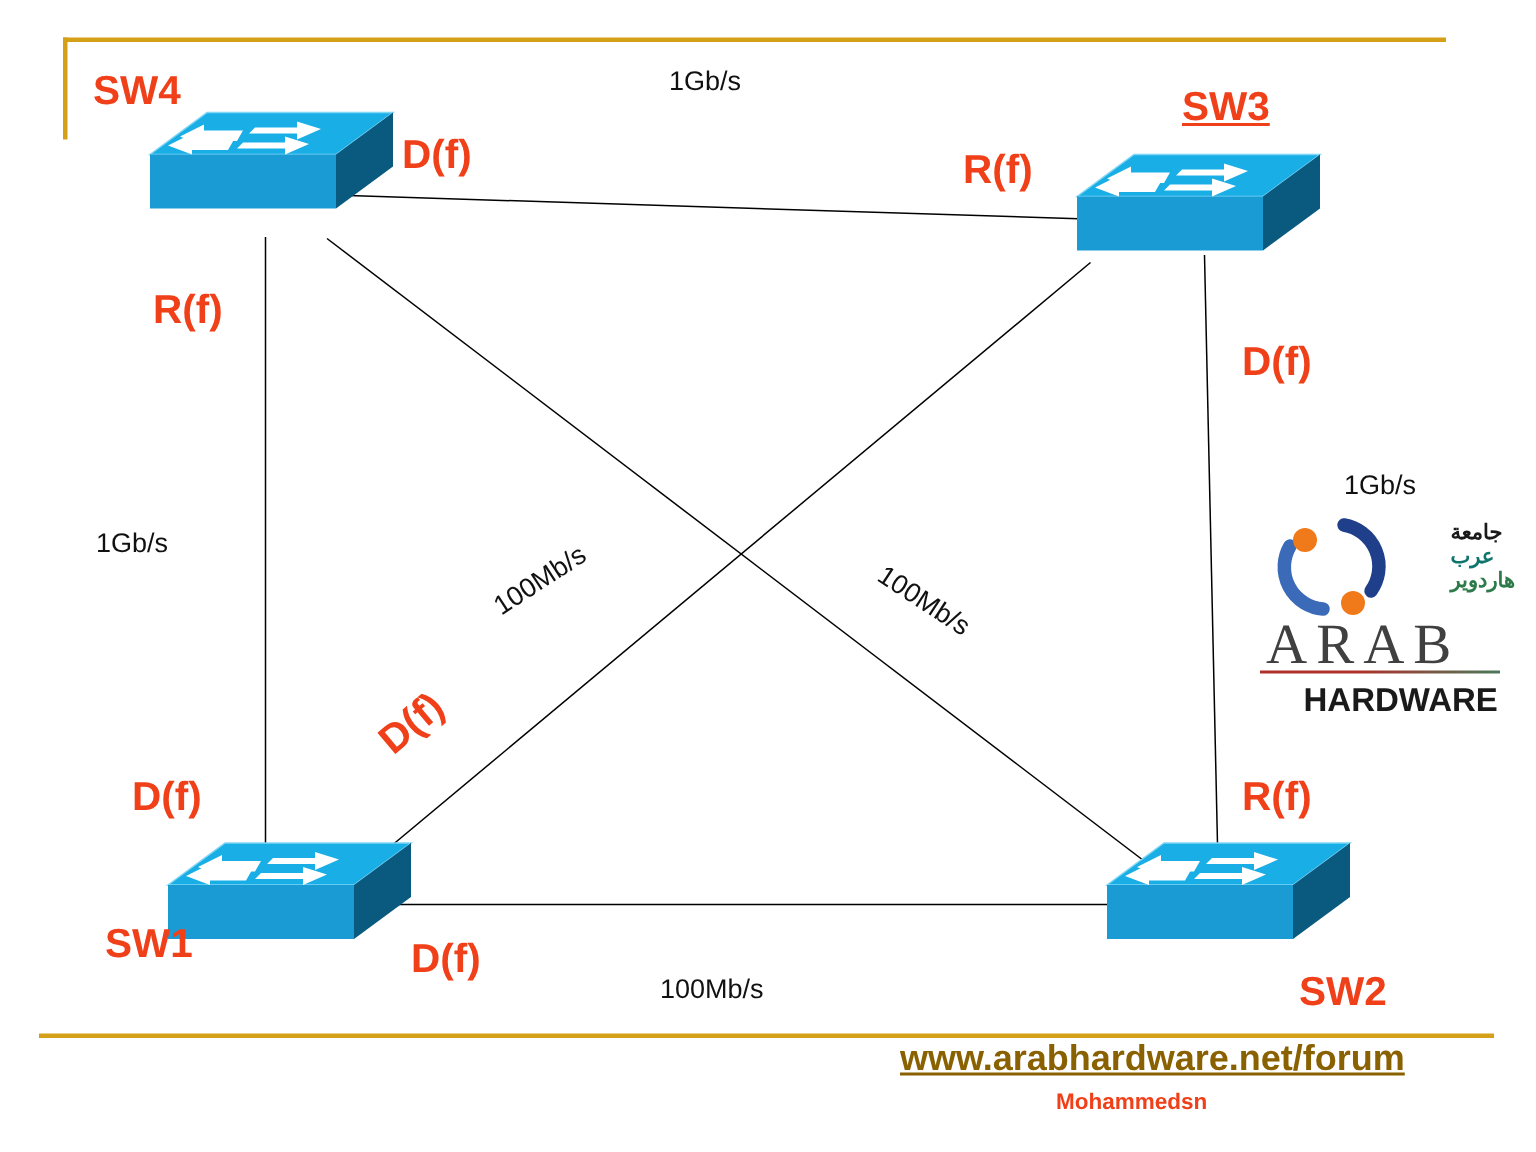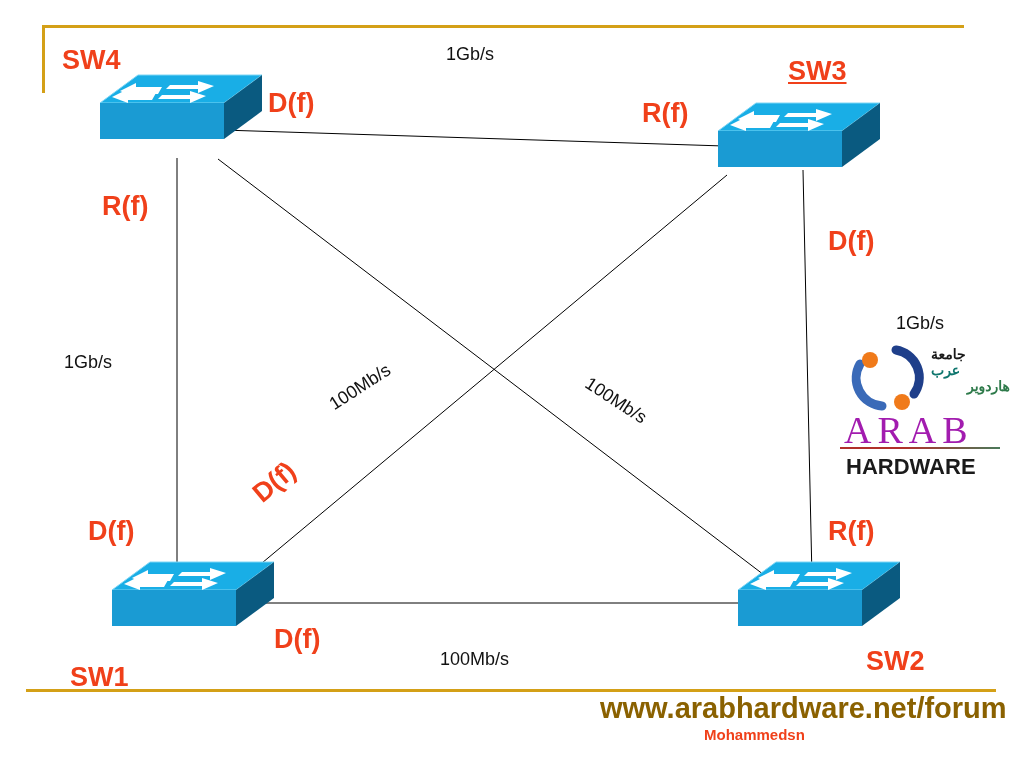--- a/index.html
+++ b/index.html
@@ -4,28 +4,28 @@
 <style>
   html, body { margin:0; padding:0; background:#ffffff; }
   body { width:1024px; height:768px; position:relative; overflow:hidden;
          font-family:"Liberation Sans", sans-serif; }
   .frame-top { position:absolute; left:42px; top:25px; width:922px; height:3px; background:#d4a017; }
   .frame-left { position:absolute; left:42px; top:25px; width:3px; height:68px; background:#d4a017; }
   .frame-bottom { position:absolute; left:26px; top:689px; width:970px; height:3px; background:#d4a017; }
   svg#net { position:absolute; left:0; top:0; }
   .lbl { position:absolute; font-weight:bold; color:#f0401a; font-size:27px; white-space:nowrap; line-height:1; }
   .spd { position:absolute; color:#111; font-size:18px; white-space:nowrap; line-height:1; }
-  .footer-link { position:absolute; left:600px; top:692px; font-size:29px; font-weight:bold;
-                 color:#8a6100; white-space:nowrap; }
+  .footer-link { position:absolute; left:600px; top:692px; font-size:24px; font-weight:bold;
+                 color:#8a6100; text-decoration:underline; white-space:nowrap; }
   .footer-author { position:absolute; left:704px; top:726px; font-size:15px; font-weight:bold; color:#f0401a; white-space:nowrap; }
   .logo { position:absolute; left:838px; top:340px; width:180px; height:150px; }
   .logo-ar { position:absolute; right:8px; top:6px; text-align:left; font-size:14px; font-weight:bold; line-height:1.15; }
-  .logo-arab { position:absolute; left:6px; top:68px; font-family:"Liberation Serif", serif; font-size:38px; color:#a21caf; letter-spacing:6px; }
+  .logo-arab { position:absolute; left:6px; top:68px; font-family:"Liberation Serif", serif; font-size:38px; color:#404040; letter-spacing:6px; }
   .logo-rule { position:absolute; left:2px; top:107px; width:160px; height:2px; background:linear-gradient(90deg,#b0302a,#b0302a 40%, #4a7a5a); }
-  .logo-hw { position:absolute; left:8px; top:114px; font-size:22px; font-weight:bold; color:#1a1a1a; letter-spacing:0px; }
+  .logo-hw { position:absolute; left:31px; top:114px; font-size:22px; font-weight:bold; color:#1a1a1a; letter-spacing:0px; }
 </style>
 </head>
 <body>
 
 <div class="frame-top"></div>
 <div class="frame-left"></div>
 <div class="frame-bottom"></div>
 
 <svg id="net" width="1024" height="768">
   <defs>
@@ -60,21 +60,21 @@
   <g transform="translate(112,562)">
       <use href="#switch-shape"></use>
     </g>
   <g transform="translate(738,562)">
       <use href="#switch-shape"></use>
     </g>
 </svg>
 
 <div class="lbl" style="left:62px; top:47px;">SW4</div>
 <div class="lbl" style="left:788px; top:58px;text-decoration:underline;">SW3</div>
-<div class="lbl" style="left:70px; top:664px;">SW1</div>
+<div class="lbl" style="left:70px; top:616px;">SW1</div>
 <div class="lbl" style="left:866px; top:648px;">SW2</div>
 
 <div class="lbl" style="left:268px; top:90px;">D(f)</div>
 <div class="lbl" style="left:102px; top:193px;">R(f)</div>
 <div class="lbl" style="left:642px; top:100px;">R(f)</div>
 <div class="lbl" style="left:828px; top:228px;">D(f)</div>
 <div class="lbl" style="left:88px; top:518px;">D(f)</div>
 <div class="lbl" style="left:248px; top:487px; transform:rotate(-40deg); transform-origin:left top;">D(f)</div>
 <div class="lbl" style="left:274px; top:626px;">D(f)</div>
 <div class="lbl" style="left:828px; top:518px;">R(f)</div>
@@ -89,21 +89,21 @@
 <div class="logo">
   <svg width="90" height="70" style="position:absolute; left:6px; top:2px;">
     <path d="M52,8 A28,28 0 0 1 70,52" fill="none" stroke="#1f3f8a" stroke-width="9" stroke-linecap="round"></path>
     <path d="M38,64 A28,28 0 0 1 16,22" fill="none" stroke="#3a6ab8" stroke-width="9" stroke-linecap="round"></path>
     <circle cx="26" cy="18" r="8" fill="#f07a1a"></circle>
     <circle cx="58" cy="60" r="8" fill="#f07a1a"></circle>
   </svg>
   <div class="logo-ar">
     <div style="color:#1a1a1a;">جامعة</div>
     <div style="color:#0f766e;">عرب</div>
-    <div style="color:#2e7a4a;margin-left:36px;">هاردوير</div>
+    <div style="color:#2e7a4a;">هاردوير</div>
   </div>
   <div class="logo-arab">ARAB</div>
   <div class="logo-rule"></div>
   <div class="logo-hw">HARDWARE</div>
 </div>
 
 <a class="footer-link">www.arabhardware.net/forum</a>
 <div class="footer-author">Mohammedsn</div>
 
 </body></html>

